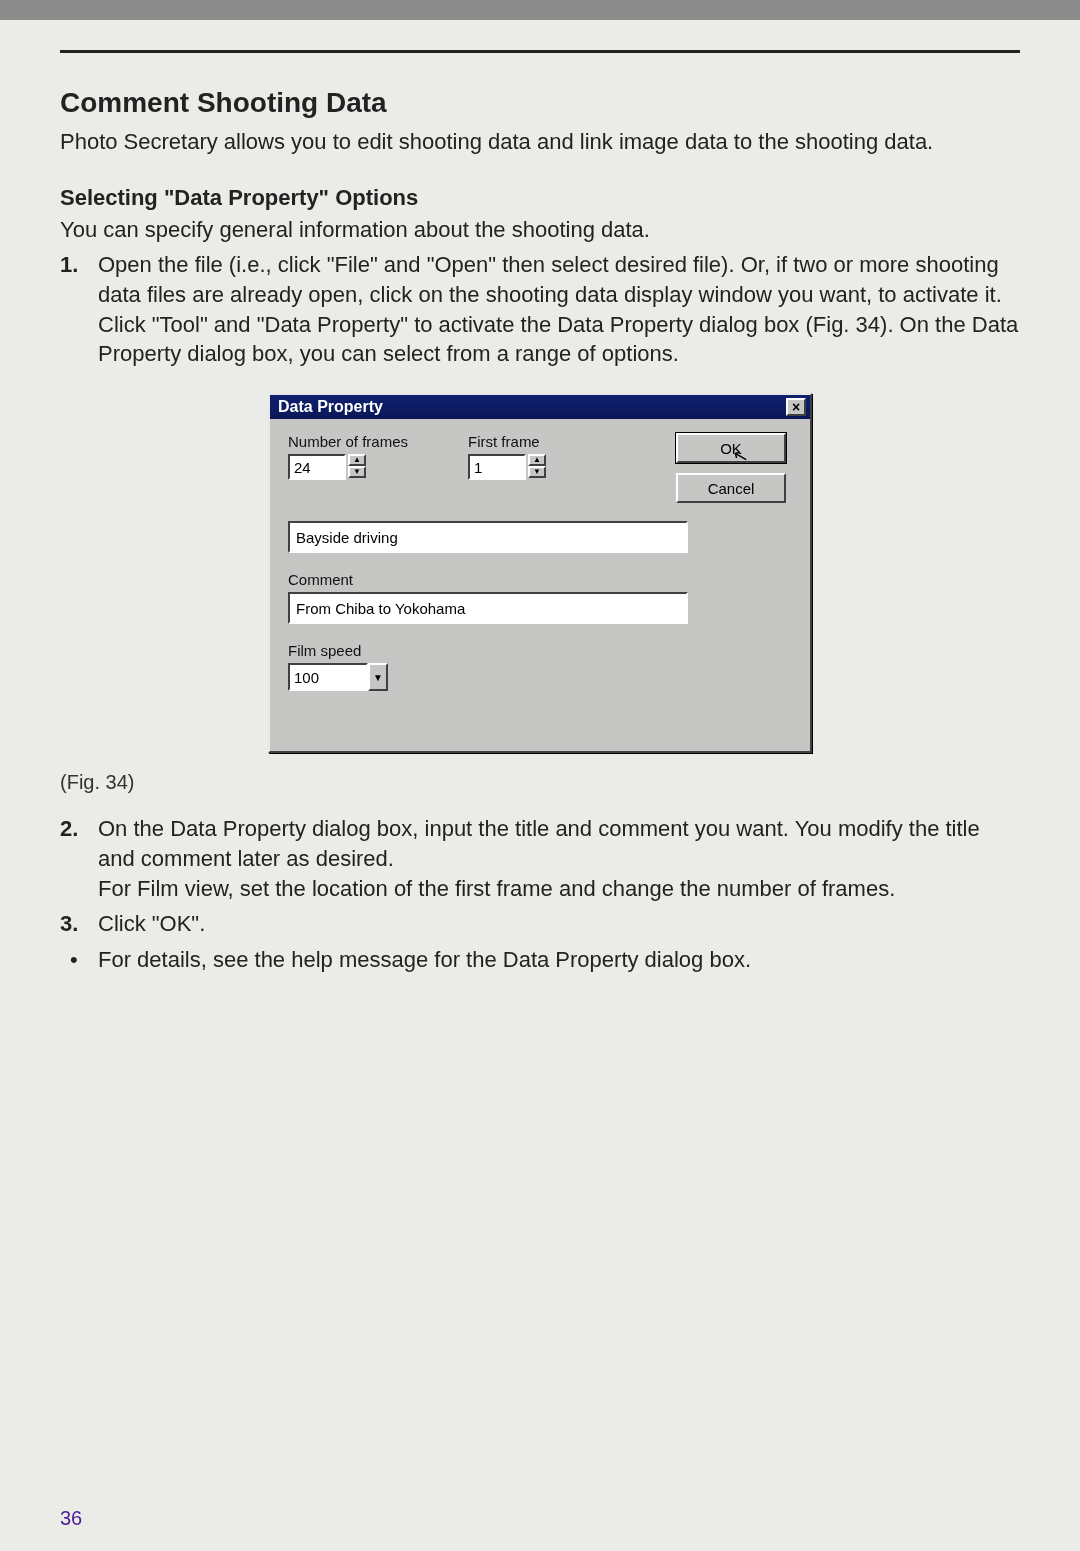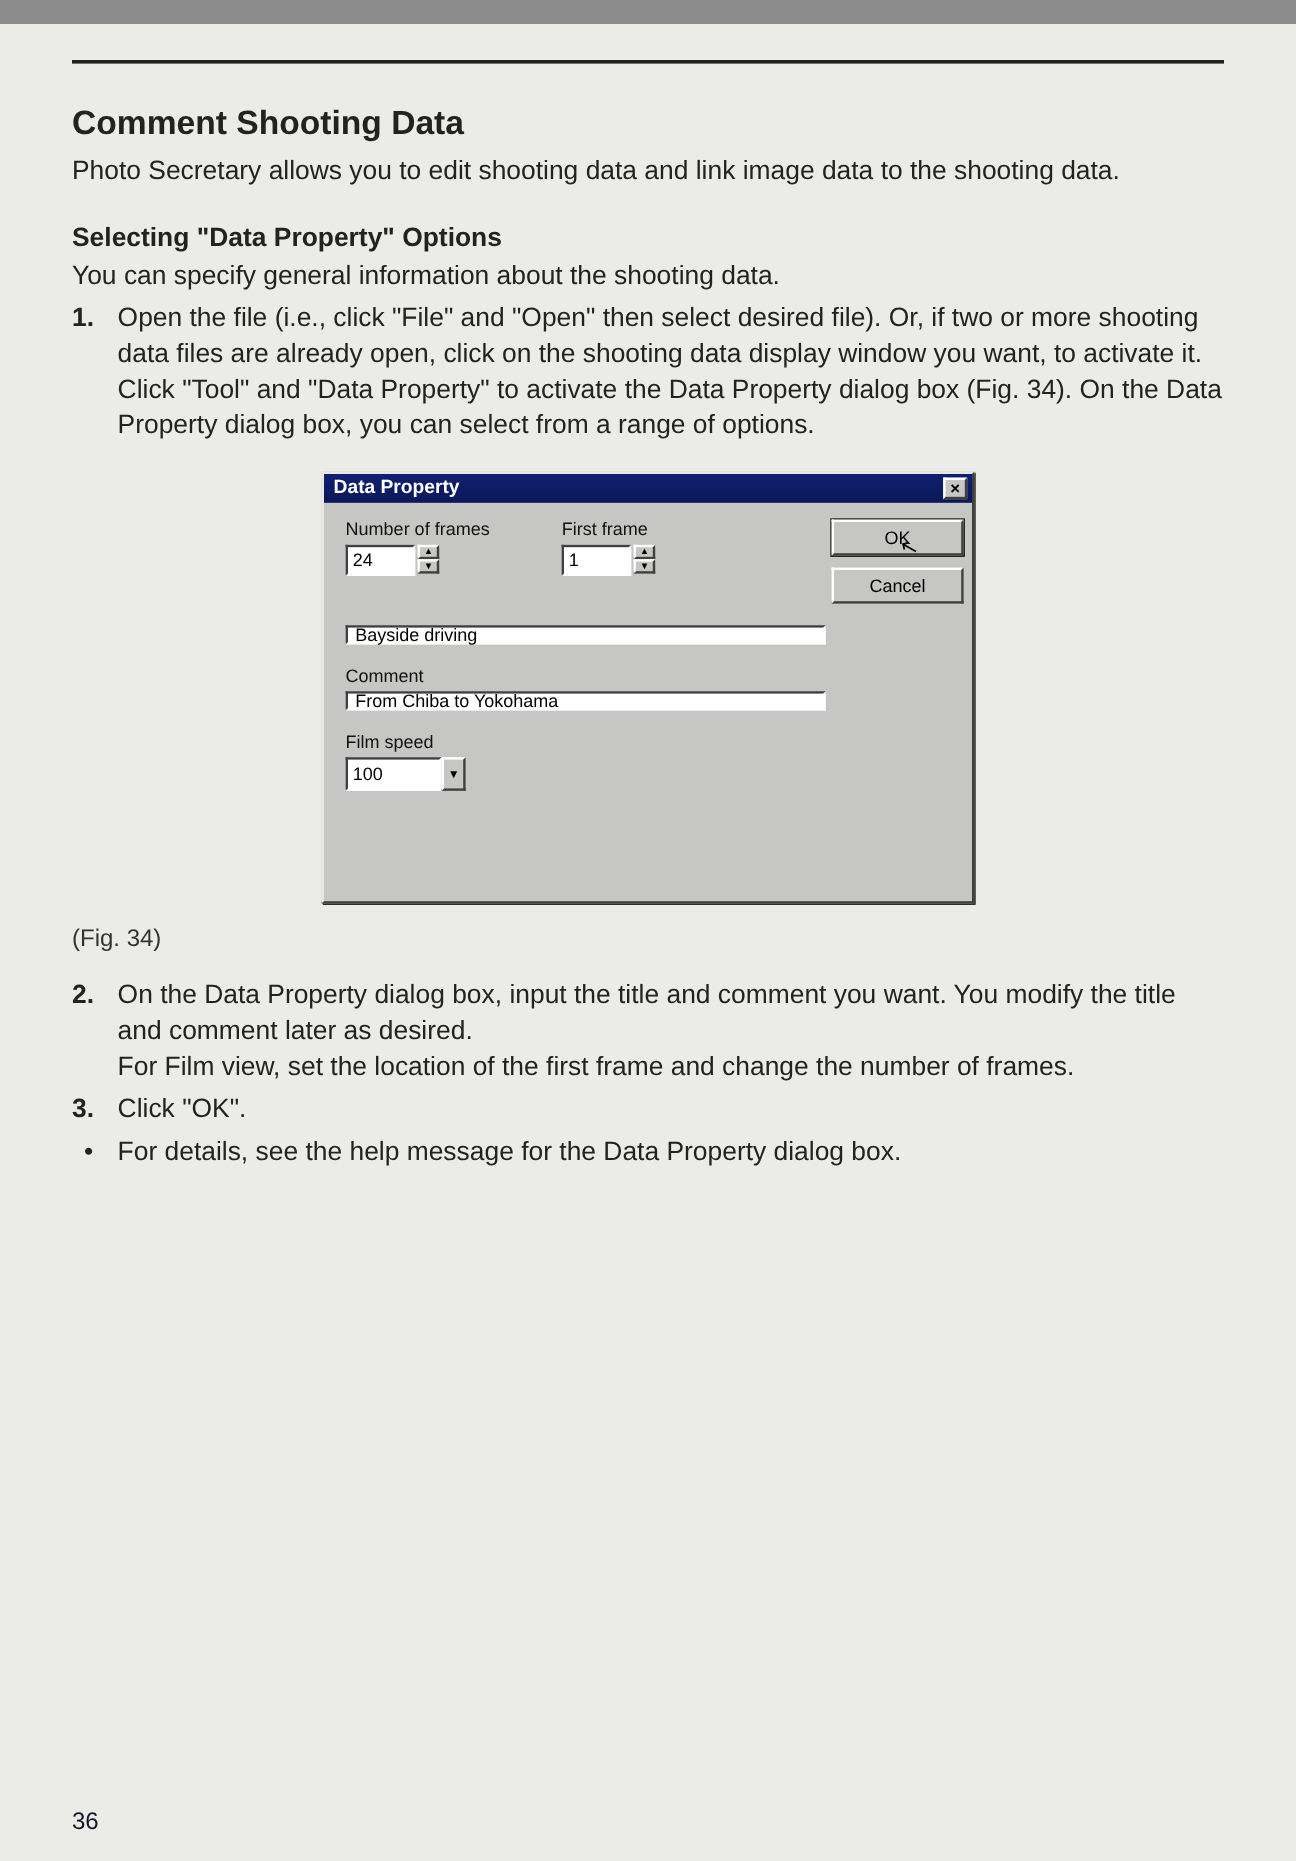--- a/index.html
+++ b/index.html
@@ -133,21 +133,21 @@
     display: flex;
     align-items: center;
     justify-content: center;
     color: #000;
     font-weight: bold;
     font-size: 14px;
     line-height: 1;
     box-sizing: border-box;
   }
   .dlg-body {
-    padding: 14px 7px 18px 18px;
+    padding: 14px 24px 18px 18px;
     position: relative;
     min-height: 300px;
   }
   .row-top {
     display: flex;
     align-items: flex-start;
   }
   .grp {
     display: flex;
     flex-direction: column;
@@ -238,21 +238,21 @@
   .text-input {
     background: #fff;
     border: 2px solid;
     border-top-color: #404040;
     border-left-color: #404040;
     border-right-color: #fff;
     border-bottom-color: #fff;
     padding: 3px 6px;
     box-sizing: border-box;
     font-size: 15px;
-    height: 16px;
+    height: 32px;
     display: flex;
     align-items: center;
   }
   .title-input { width: 400px; }
   .comment-input { width: 400px; }
   .combo {
     display: flex;
     align-items: stretch;
     height: 28px;
     width: 100px;
@@ -284,21 +284,21 @@
     align-items: center;
     justify-content: center;
     font-size: 10px;
   }
 
   .page-number {
     position: absolute;
     left: 60px;
     bottom: 40px;
     font-size: 20px;
-    color: #0f172a;
+    color: #4c1d95;
   }
 </style>
 </head>
 <body>
 
 <div class="topbar" data-name="scan-top-bar"></div>
 
 <div class="page" data-name="document-page">
   <hr class="hr-top" data-name="top-rule">
 

